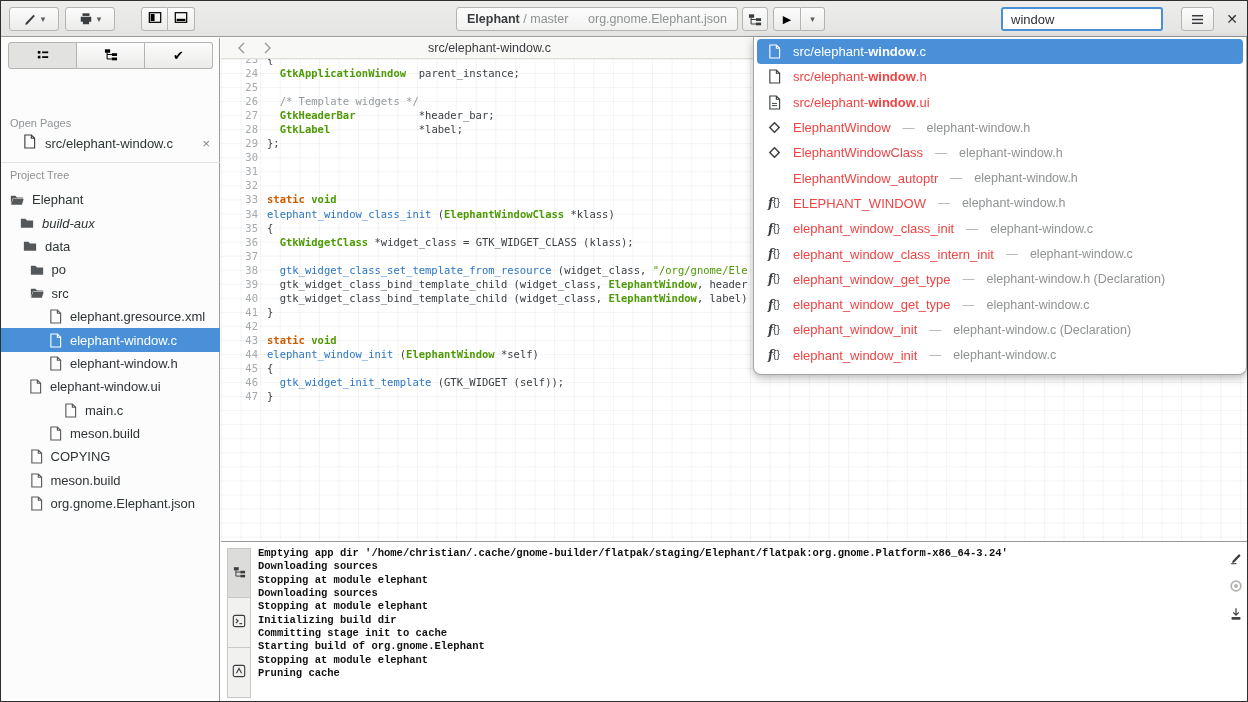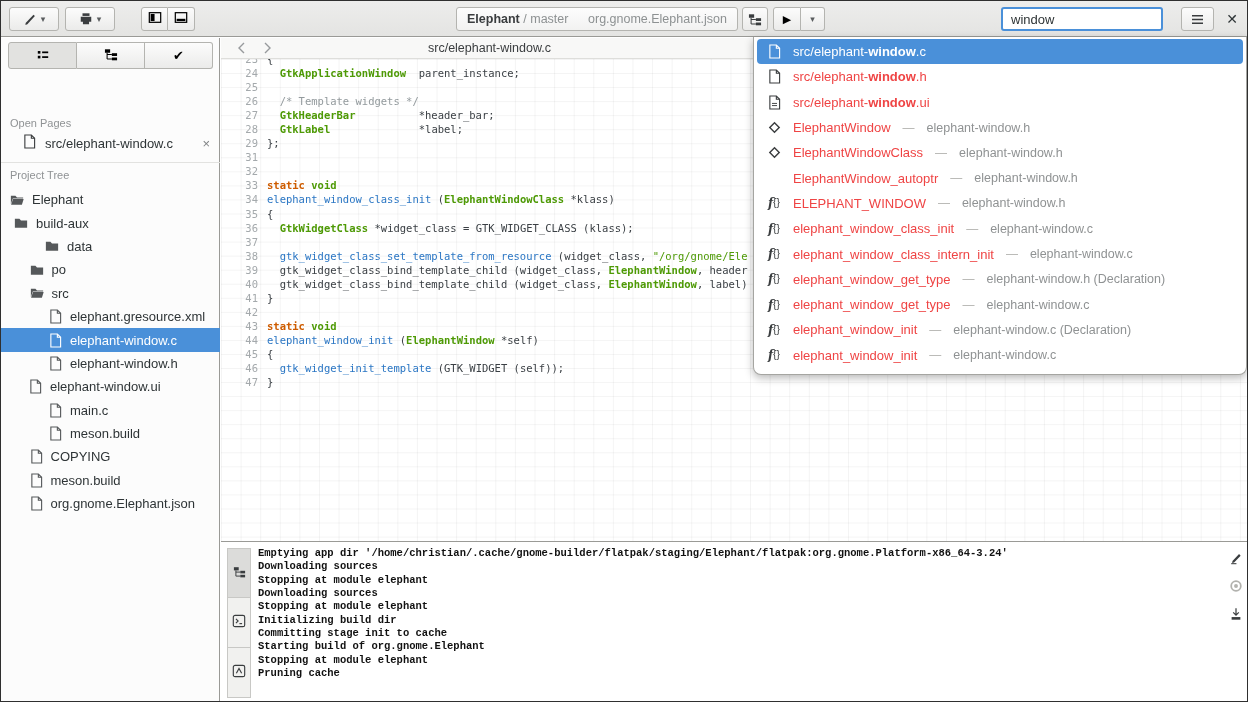--- a/index.html
+++ b/index.html
@@ -206,29 +206,29 @@
     <div id="tree">
         <div class="tree-row" style="padding-left: 9px;">
           <span class="icon">
             <svg width="14" height="12" viewBox="0 0 16 13">
               <path d="M1 1.5h5.2L8 3.5h7v1.2H3.2L1 11z" fill="currentColor"></path>
               <path d="M3.4 5.3H15.6L13.6 12H1.2z" fill="currentColor"></path>
             </svg>
           </span>
           <span>Elephant</span>
         </div>
-        <div class="tree-row" style="padding-left: 13px;">
+        <div class="tree-row" style="padding-left: 19px; font-style: italic;">
           <span class="icon">
             <svg width="14" height="12" viewBox="0 0 16 13">
               <path d="M1 1.5h5.2L8 3.5h7V12H1z" fill="currentColor"></path>
             </svg>
           </span>
           <span>build-aux</span>
         </div>
-        <div class="tree-row" style="padding-left: 22px; margin-left: 22px;">
+        <div class="tree-row" style="padding-left: 22px;">
           <span class="icon">
             <svg width="14" height="12" viewBox="0 0 16 13">
               <path d="M1 1.5h5.2L8 3.5h7V12H1z" fill="currentColor"></path>
             </svg>
           </span>
           <span>data</span>
         </div>
         <div class="tree-row" style="padding-left: 28.5px;">
           <span class="icon">
             <svg width="14" height="12" viewBox="0 0 16 13">
@@ -275,21 +275,21 @@
         </div>
         <div class="tree-row" style="padding-left: 28px;">
           <span class="icon sym">
             <svg width="13" height="15" viewBox="0 0 14 16">
               <path d="M2 1h7l3.5 3.5V15H2z" fill="none" stroke="currentColor" stroke-width="1.2"></path>
               <path d="M9 1v3.5h3.5" fill="none" stroke="currentColor" stroke-width="1.2"></path>
             </svg>
           </span>
           <span>elephant-window.ui</span>
         </div>
-        <div class="tree-row" style="padding-left: 48px;">
+        <div class="tree-row" style="padding-left: 48px; margin-left: 15px;">
           <span class="icon sym">
             <svg width="13" height="15" viewBox="0 0 14 16">
               <path d="M2 1h7l3.5 3.5V15H2z" fill="none" stroke="currentColor" stroke-width="1.2"></path>
               <path d="M9 1v3.5h3.5" fill="none" stroke="currentColor" stroke-width="1.2"></path>
             </svg>
           </span>
           <span>main.c</span>
         </div>
         <div class="tree-row" style="padding-left: 48px;">
           <span class="icon sym">
@@ -366,20 +366,24 @@
             <span class="num">27</span>
             <span class="src"><span class="c-plain">  </span><span class="c-type">GtkHeaderBar</span><span class="c-plain">          *header_bar;</span></span>
           </div>
           <div class="code-line">
             <span class="num">28</span>
             <span class="src"><span class="c-plain">  </span><span class="c-type">GtkLabel</span><span class="c-plain">              *label;</span></span>
           </div>
           <div class="code-line">
             <span class="num">29</span>
             <span class="src"><span class="c-plain">};</span></span>
+          </div>
+          <div class="code-line">
+            <span class="num">30</span>
+            <span class="src"></span>
           </div>
           <div class="code-line">
             <span class="num">31</span>
           </div>
           <div class="code-line">
             <span class="num">32</span>
             <span class="src"></span>
           </div>
           <div class="code-line">
             <span class="num">33</span>

